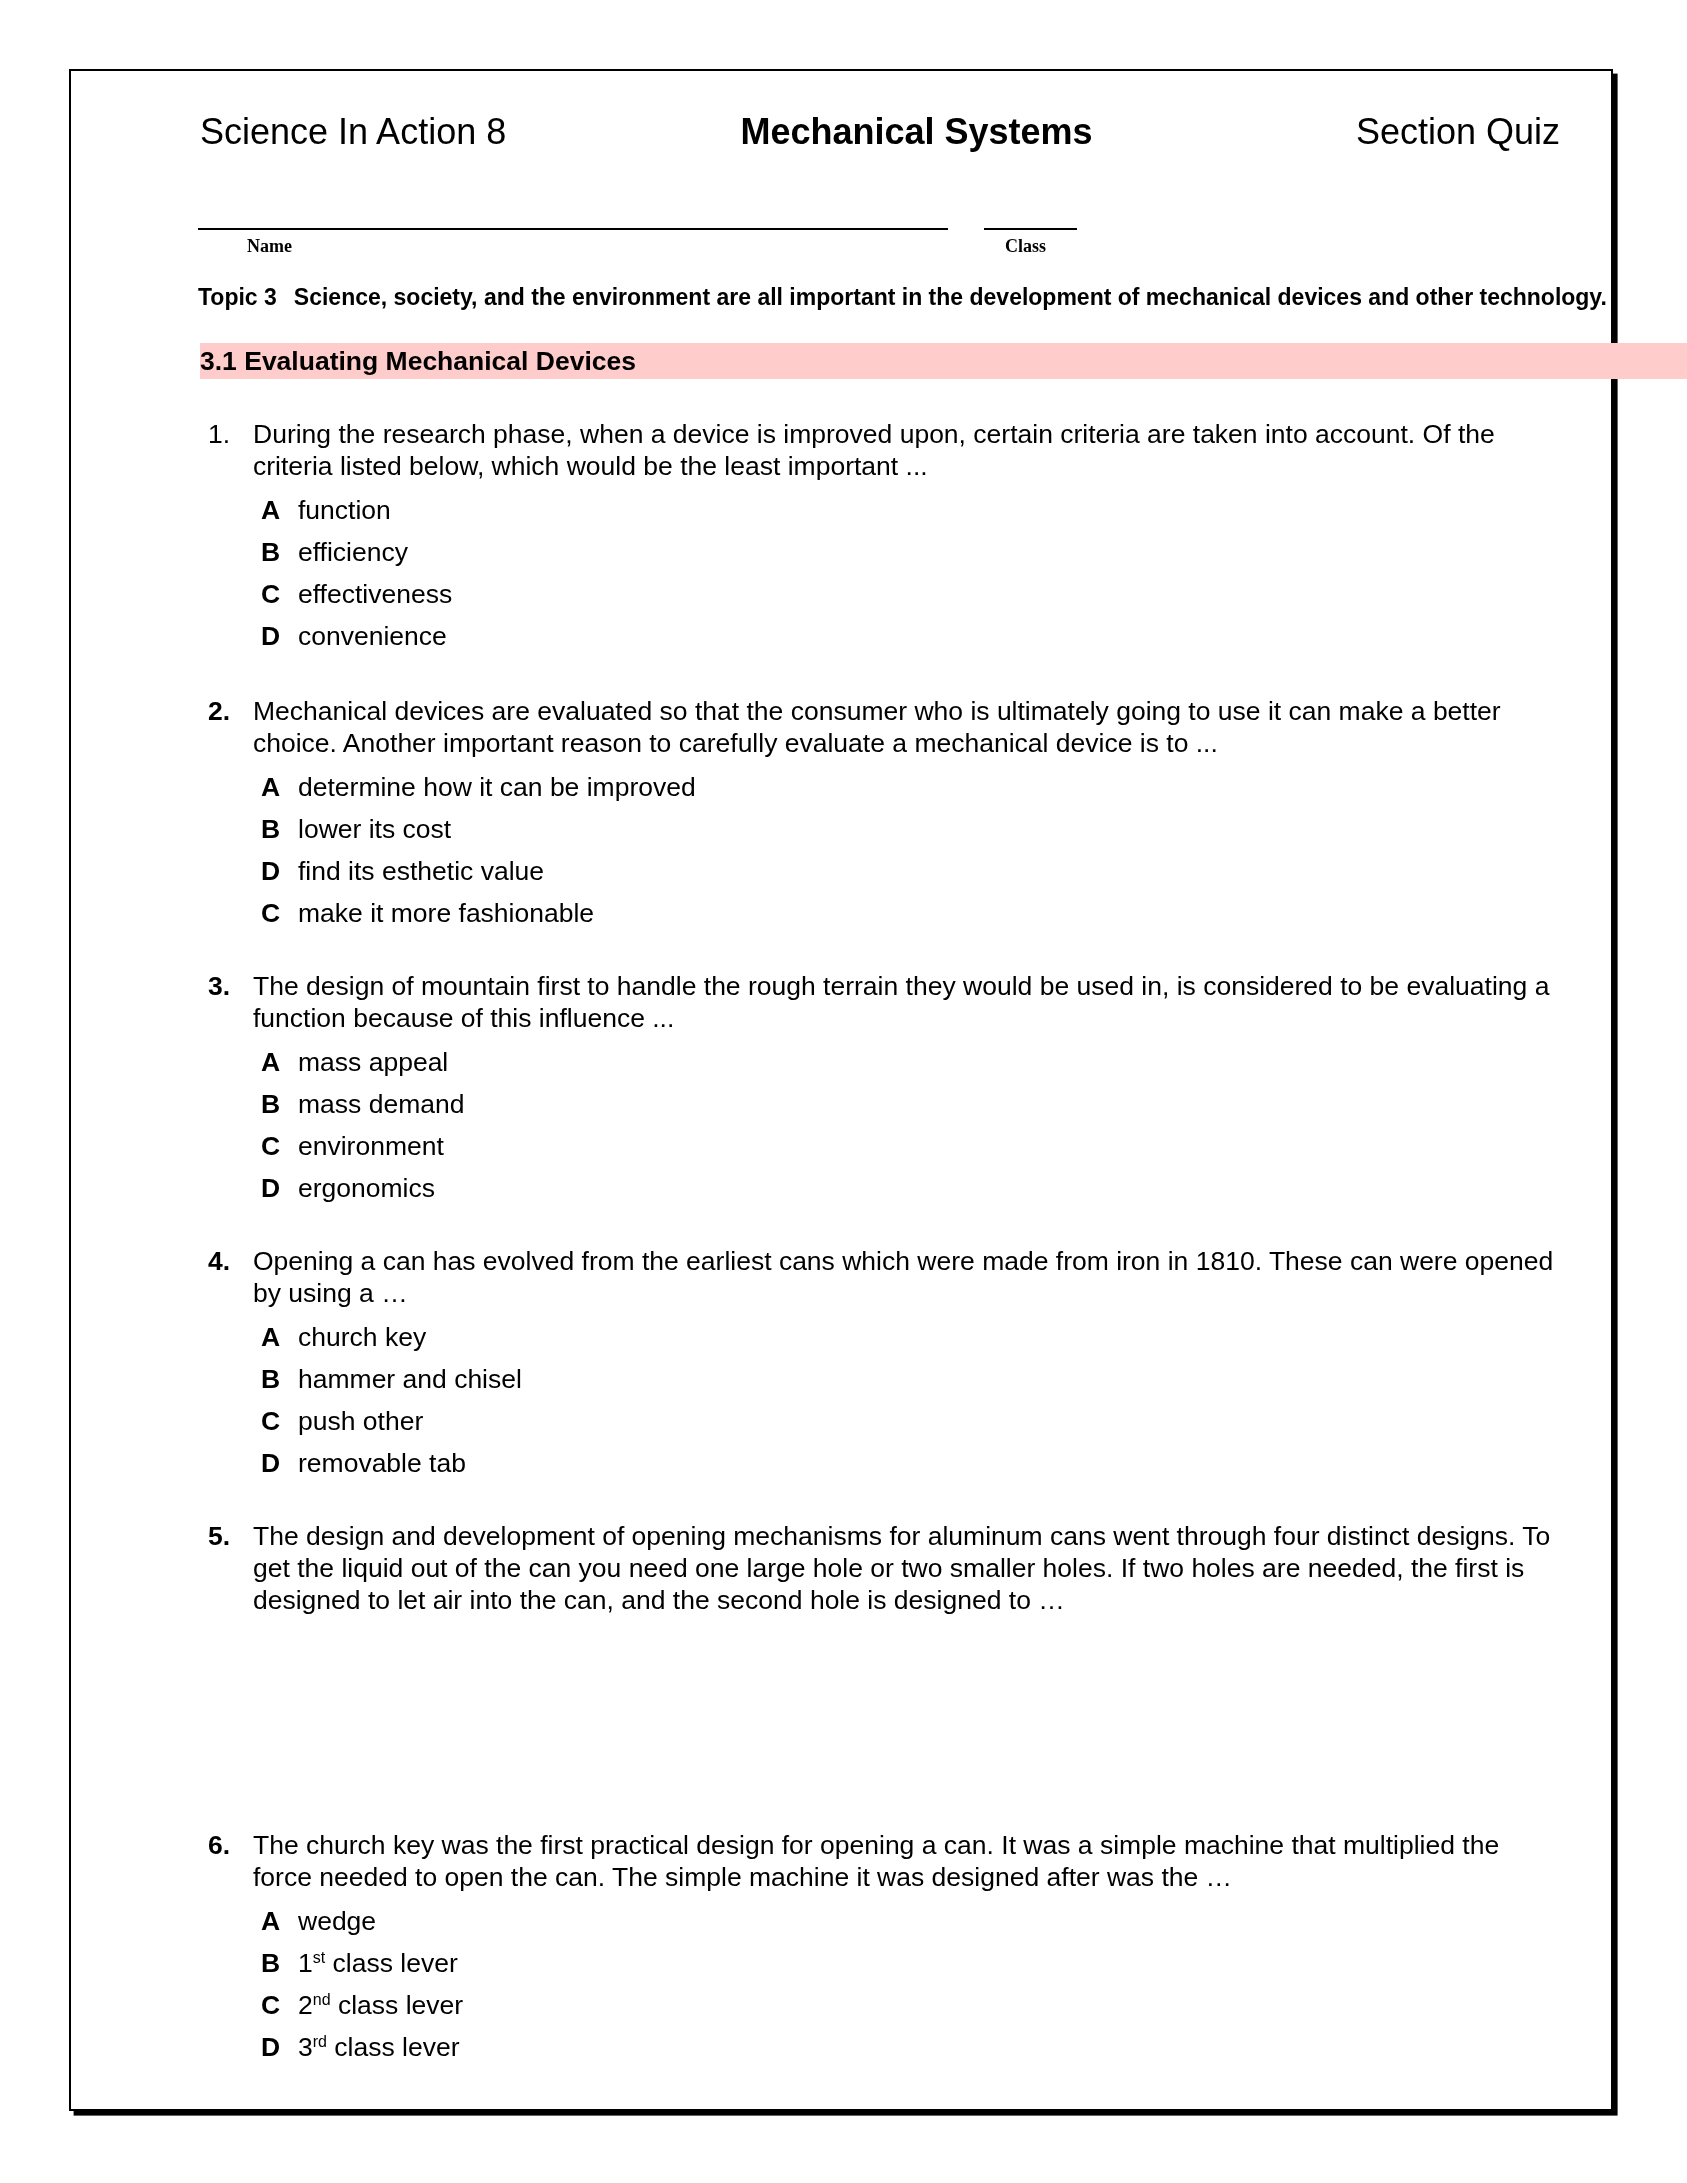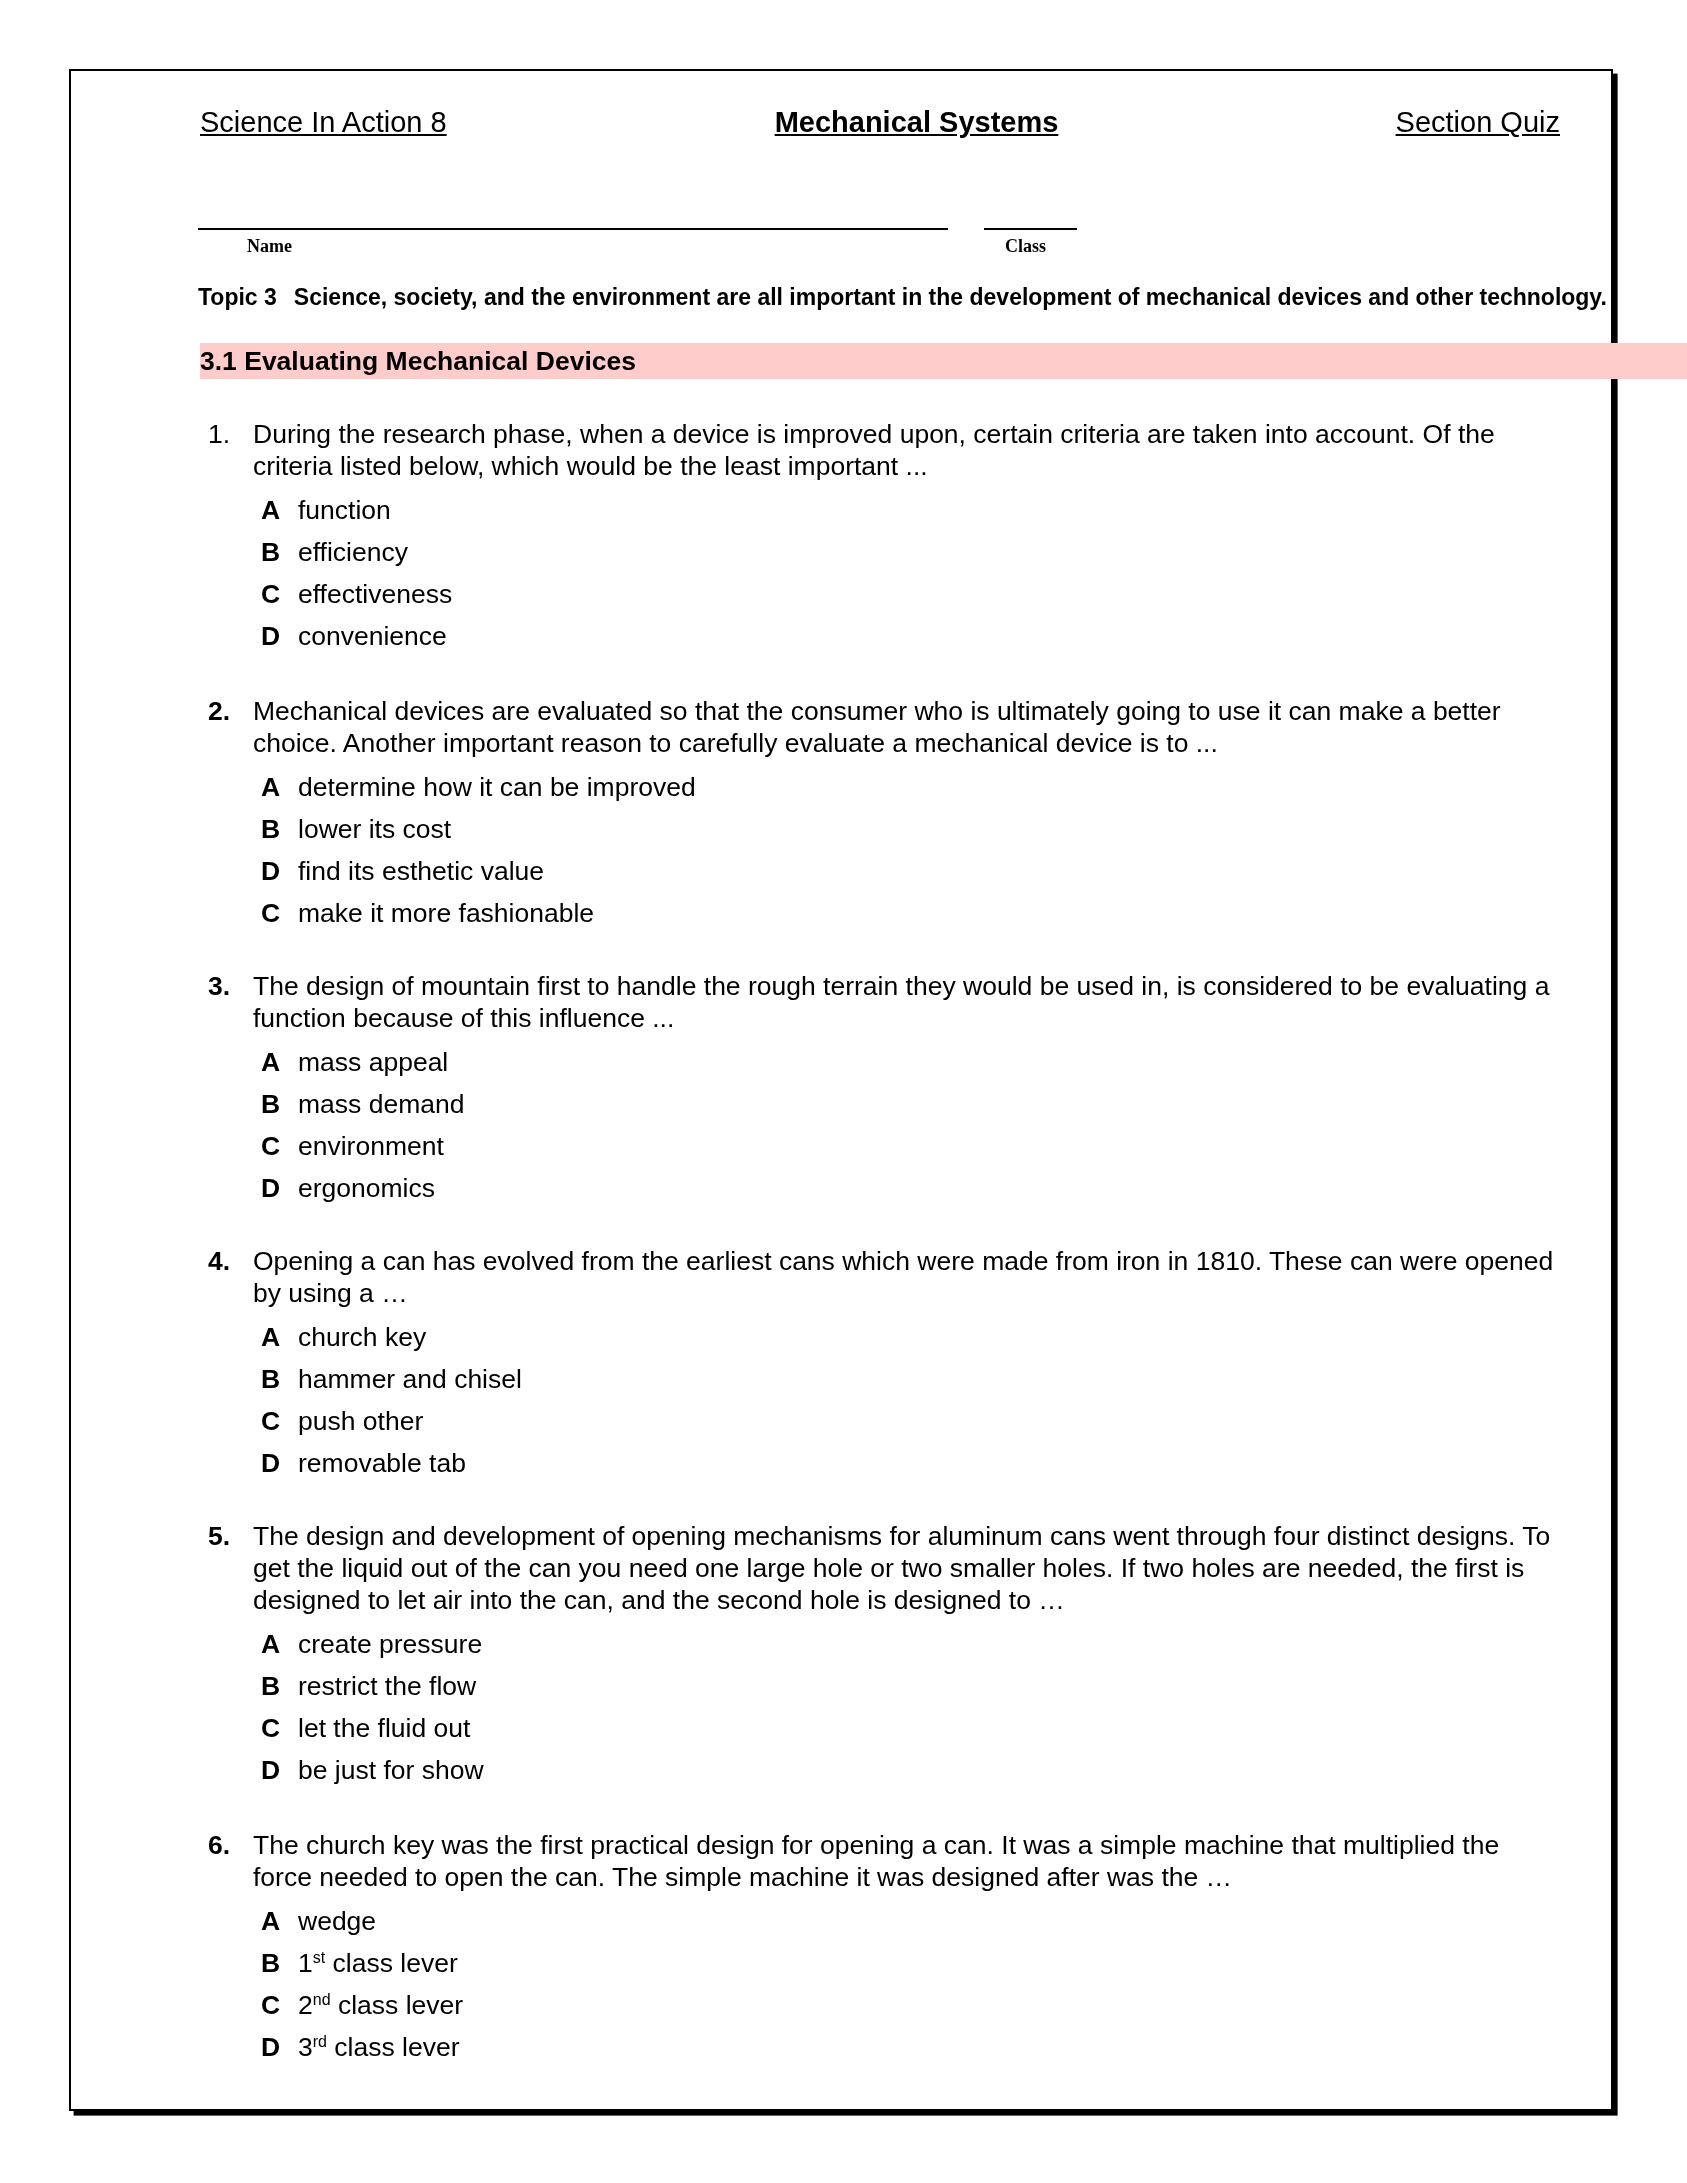--- a/index.html
+++ b/index.html
@@ -9,21 +9,21 @@
   }
   .page-frame {
     position: absolute; left: 69px; top: 69px;
     width: 1544px; height: 2042px;
     border-top: 2.6px solid #000; border-left: 2.6px solid #000;
     border-right: 2.6px solid #000; border-bottom: 2.6px solid #000;
     box-sizing: border-box;
     box-shadow: 4.6px 4.6px 0 0 #000;
     background: #fff;
   }
-  .hdr { position: absolute; top: 102px; font-size: 29px; line-height: 40px; text-decoration: underline; }
+  .hdr { position: absolute; top: 112px; font-size: 36px; line-height: 40px; }
   .hdr-left { left: 200px; }
   .hdr-center { left: 0; width: 1833px; text-align: center; font-weight: bold; }
   .hdr-right { right: 127px; }
 
   .rule { position: absolute; height: 2px; background: #000; top: 228px; }
   .rule-name { left: 198px; width: 750px; }
   .rule-class { left: 984px; width: 93px; }
   .label-serif {
     position: absolute; top: 233px; font-family: "Liberation Serif", serif;
     font-weight: bold; font-size: 18px; line-height: 26.5px;
@@ -118,26 +118,20 @@
     <div class="opt"><span class="letter">A</span><span>church key</span></div>
     <div class="opt"><span class="letter">B</span><span>hammer and chisel</span></div>
     <div class="opt"><span class="letter">C</span><span>push other</span></div>
     <div class="opt"><span class="letter">D</span><span>removable tab</span></div>
   </div>
 </div>
 
 <div class="q" style="top:1520px;">
   <div class="q-num">5.</div>
   <div class="q-text">The design and development of opening mechanisms for aluminum cans went through four distinct designs.  To get the liquid out of the can you need one large hole or two smaller holes.  If two holes are needed, the first is designed to let air into the can, and the second hole is designed to …</div>
-  <div class="opts">
-    <div class="opt"><span class="letter">A</span><span>create pressure</span></div>
-    <div class="opt"><span class="letter">B</span><span>restrict the flow</span></div>
-    <div class="opt"><span class="letter">C</span><span>let the fluid out</span></div>
-    <div class="opt"><span class="letter">D</span><span>be just for show</span></div>
-  </div>
 </div>
 
 <div class="q" style="top:1829px;">
   <div class="q-num">6.</div>
   <div class="q-text">The church key was the first practical design for opening a can.  It was a simple machine that multiplied the force needed to open the can. The simple machine it was designed after was the …</div>
   <div class="opts">
     <div class="opt"><span class="letter">A</span><span>wedge</span></div>
     <div class="opt"><span class="letter">B</span><span>1</span><sup>st</sup><span> class lever</span></div>
     <div class="opt"><span class="letter">C</span><span>2</span><sup>nd</sup><span> class lever</span></div>
     <div class="opt"><span class="letter">D</span><span>3</span><sup>rd</sup><span> class lever</span></div>

